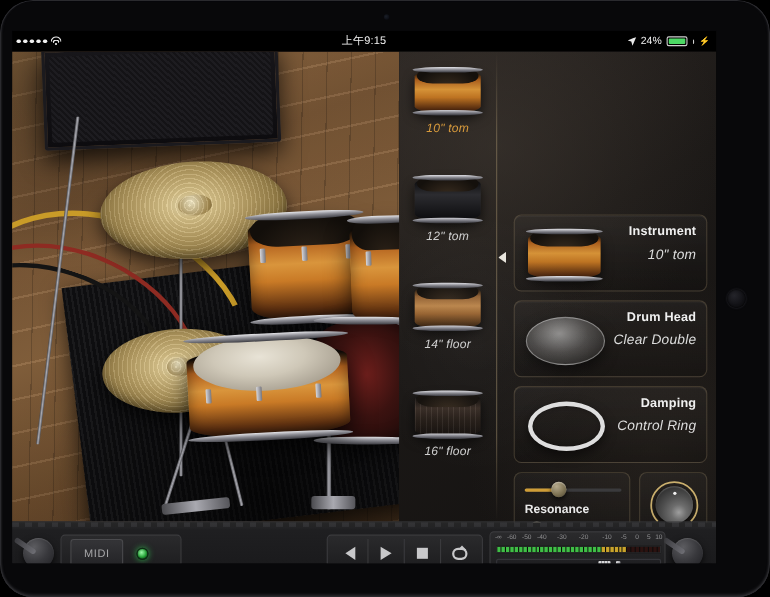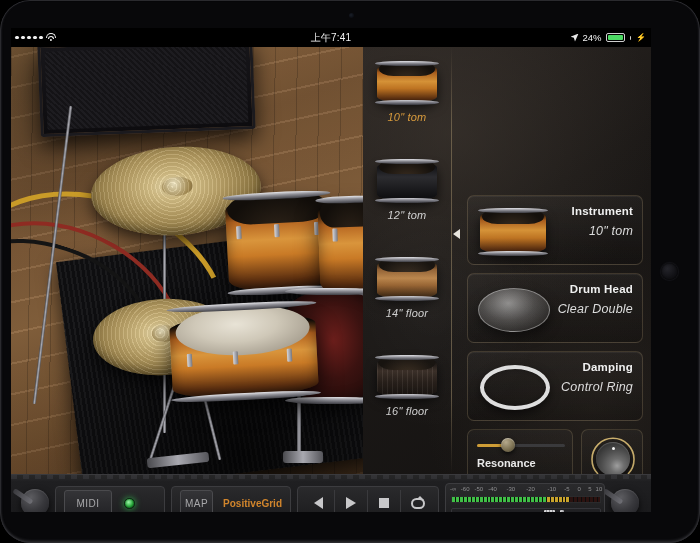--- a/index.html
+++ b/index.html
@@ -268,21 +268,21 @@
             <i></i>
             <i></i>
             <i></i>
         </span>
         <span class="wifi">
             <s></s>
             <s></s>
             <s></s>
           </span>
       </div>
-      <div id="sb-time">上午7:41</div>
+      <div id="sb-time">上午9:15</div>
       <div class="sb-right">
         <span class="loc-arrow"></span>
         <span id="sb-batt-pct">24%</span>
         <span class="batt">
             <b></b>
           </span>
         <span class="batt-cap"></span>
         <span class="bolt">⚡</span>
       </div>
     </div>
@@ -442,24 +442,20 @@
       <div id="toolbar">
         <div id="tb-screws"></div>
         <div class="tb-knob" id="knob-left"></div>
         <div class="tb-knob" id="knob-right"></div>
 
         <div class="tb-group" id="g-midi">
           <div class="tb-btn" id="btn-midi">MIDI</div>
           <div id="led-midi"></div>
         </div>
 
-        <div class="tb-group" id="g-map">
-          <div class="tb-btn" id="btn-map">MAP</div>
-          <div id="brand">PositiveGrid</div>
-        </div>
 
         <div class="tb-group" id="g-transport">
           <div class="tp-btn">
             <span class="ico-rew"></span>
             </div>
           <div class="tp-btn">
             <span class="ico-play"></span>
             </div>
           <div class="tp-btn">
             <span class="ico-stop"></span>

